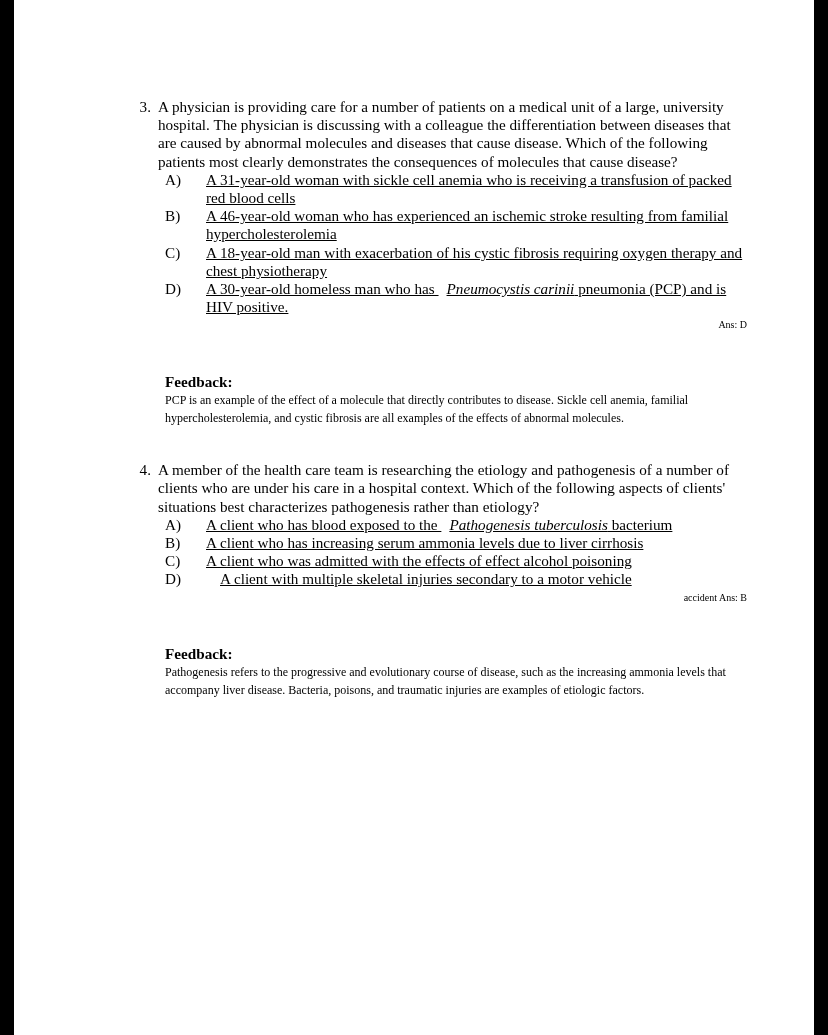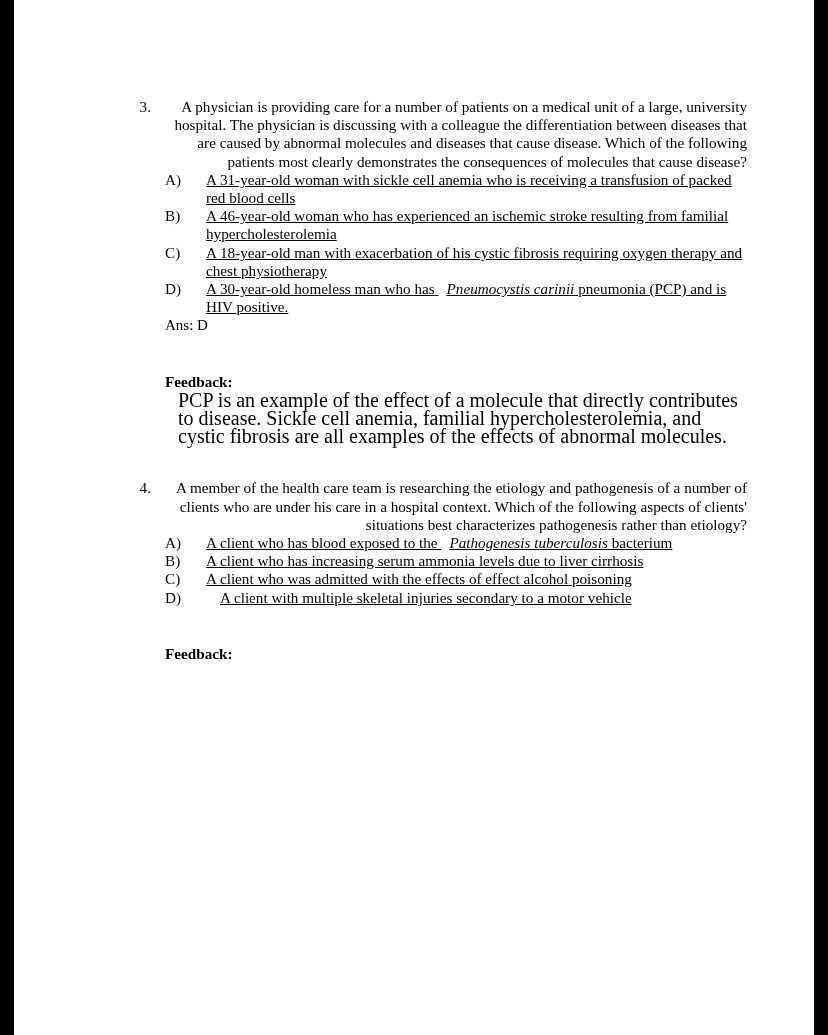--- a/index.html
+++ b/index.html
@@ -42,21 +42,21 @@
     line-height: 18.2px;
     color: #000;
     padding-right: 7px;
     box-sizing: border-box;
   }
   .q-stem {
     flex: 1;
     font-size: 15.2px;
     line-height: 18.2px;
     color: #000;
-    text-align: right;
+    text-align: left;
   }
   .options {
     margin-left: 33px;
   }
   .opt-row {
     display: flex;
     align-items: flex-start;
     font-size: 15.2px;
     line-height: 18.2px;
     color: #000;
@@ -73,33 +73,33 @@
     flex: 1;
     text-decoration: underline;
   }
   .tail {
     margin-left: 33px;
     font-size: 15.2px;
     line-height: 18.2px;
     color: #000;
   }
   .ans-line {
-    font-size: 15px;
+    font-size: 10px;
     line-height: 18.2px;
+    text-align: right;
   }
   .feedback-label {
     font-weight: bold;
     font-size: 15.2px;
     line-height: 18.2px;
     margin-top: 38px;
   }
   .feedback-text {
-    font-size: 20px;
+    font-size: 12px;
     line-height: 18.2px;
-    margin-left: 13px;
   }
   .spacer {
     height: 34px;
   }
   i { font-style: italic; margin-left: 8px; }
 </style>
 </head>
 <body>
 
 <div class="page">
@@ -154,18 +154,20 @@
         <div class="opt-row">
           <div class="opt-letter">C)</div>
           <div class="opt-text">A client who was admitted with the effects of effect alcohol poisoning</div>
         </div>
         <div class="opt-row">
           <div class="opt-letter wide">D)</div>
           <div class="opt-text">A client with multiple skeletal injuries secondary to a motor vehicle</div>
         </div>
       </div>
       <div class="tail">
+        <div class="ans-line">accident Ans: B</div>
         <div class="feedback-label">Feedback:</div>
+        <div class="feedback-text">Pathogenesis refers to the progressive and evolutionary course of disease, such as the increasing ammonia levels that accompany liver disease. Bacteria, poisons, and traumatic injuries are examples of etiologic factors.</div>
       </div>
     </div>
 
   </div>
 </div>
 
 </body></html>

